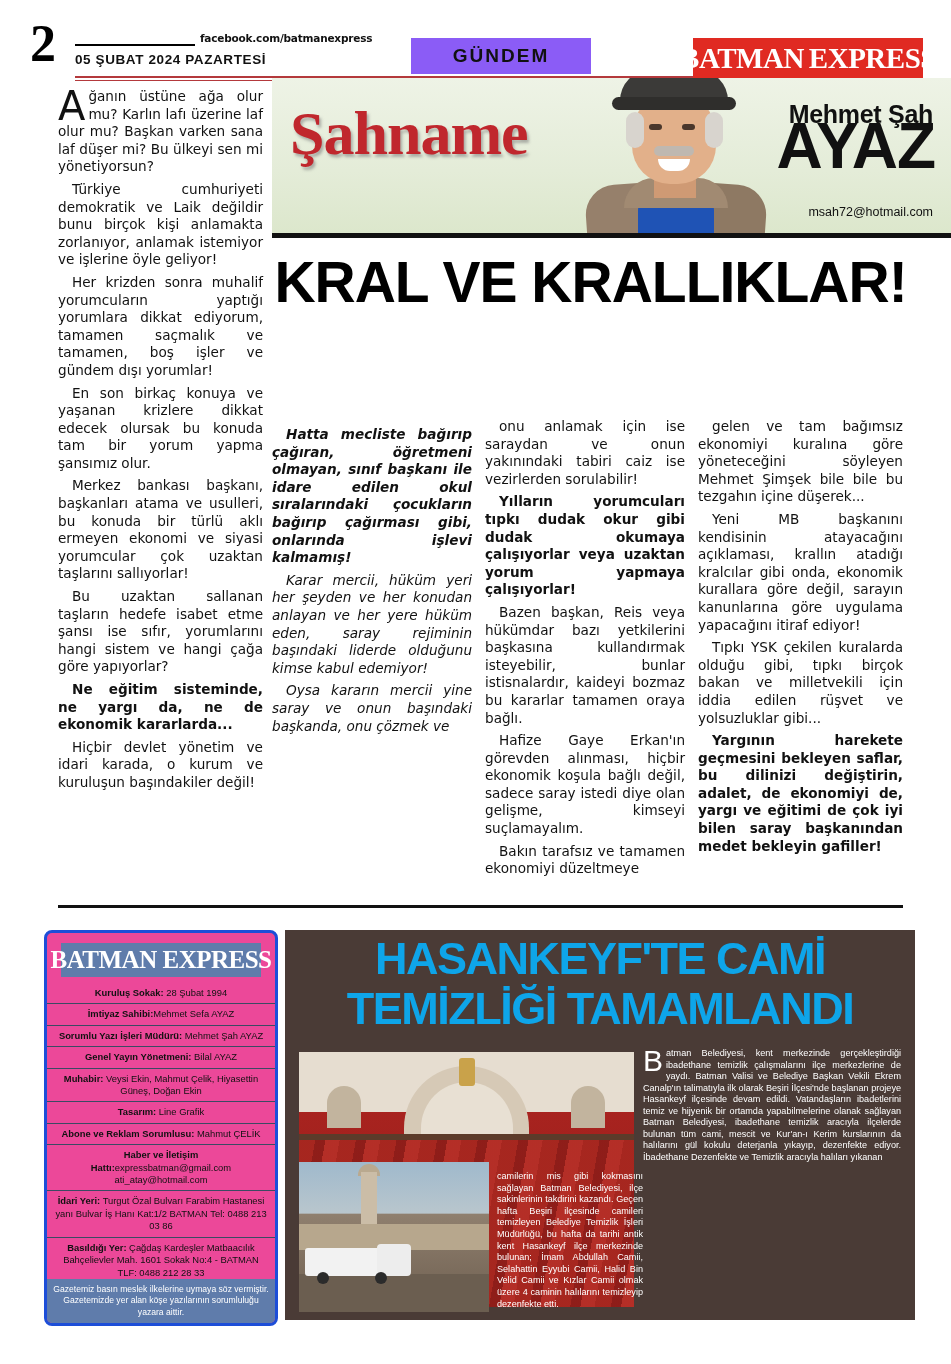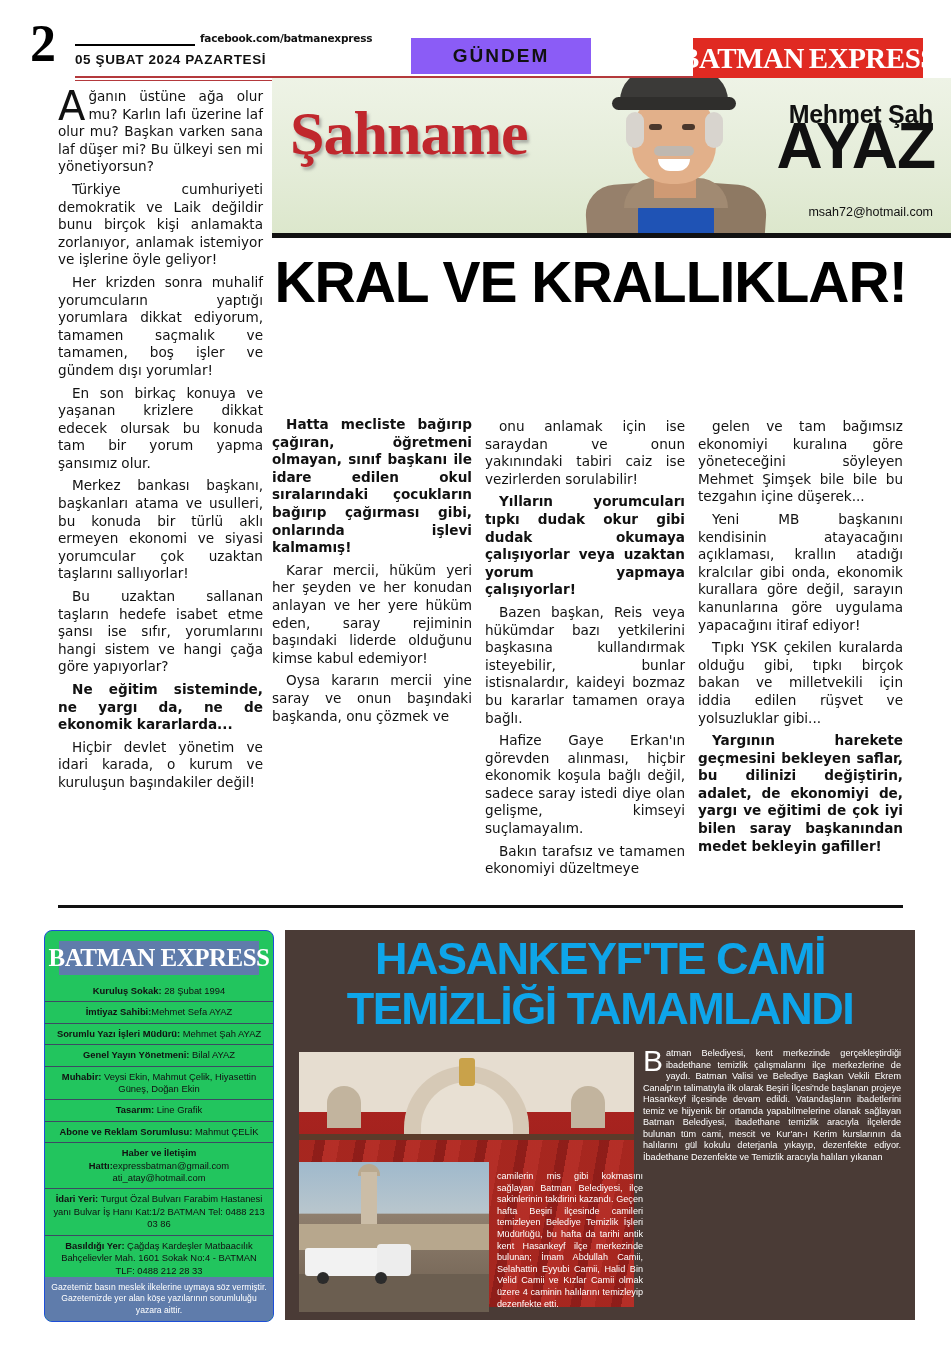--- a/index.html
+++ b/index.html
@@ -121,37 +121,37 @@
   .col p{
     margin:0 0 5px 0;
     font-size:13.6px;line-height:17.6px;
     text-align:justify;
     text-indent:14px;
     hyphens:auto;
     color:#111;
   }
   .col p.b{font-weight:bold;}
   .col1{left:58px;top:88px;width:205px;}
-  .col2{left:272px;top:416px;}
+  .col2{left:272px;top:426px;font-style:italic;}
   .col3{left:485px;top:418px;}
   .col4{left:698px;top:418px;width:205px;}
   .dropcap{
     float:left;font-size:40px;line-height:32px;font-weight:normal;
     padding:2px 2px 0 0;margin-right:1px;
     font-family:"DejaVu Sans",sans-serif;
   }
   .col1 p:first-child{text-indent:0;}
 
   .midrule{position:absolute;left:58px;top:905px;width:845px;height:3px;background:#111;}
 
   
   .imprint{
     position:absolute;left:44px;top:930px;width:228px;height:390px;
-    border:1px solid #1d4ed8;border-radius:8px;
-    background:#22c55e;
+    border:3px solid #1d4ed8;border-radius:8px;
+    background:#ec4899;
     overflow:hidden;
   }
   .imp-logo{
     margin:10px auto 6px auto;width:200px;height:34px;background:#5f7cab;
     display:flex;align-items:center;justify-content:center;
   }
   .imp-logo span{
     color:#fff;font-family:"Liberation Serif",serif;font-weight:bold;
     font-size:25px;letter-spacing:-0.5px;white-space:nowrap;
   }

